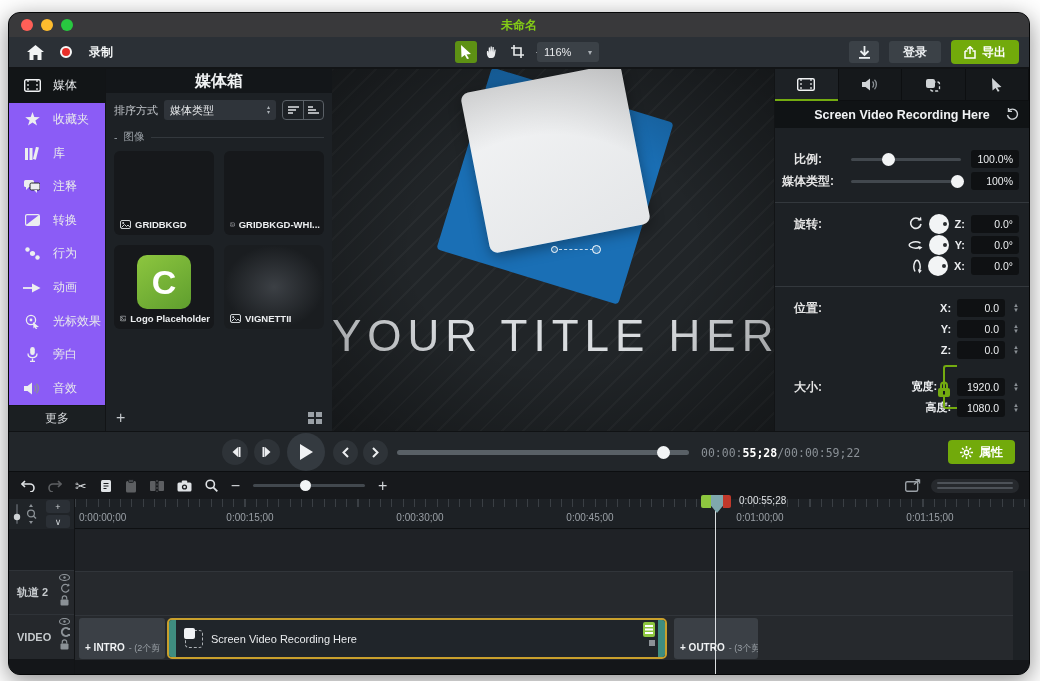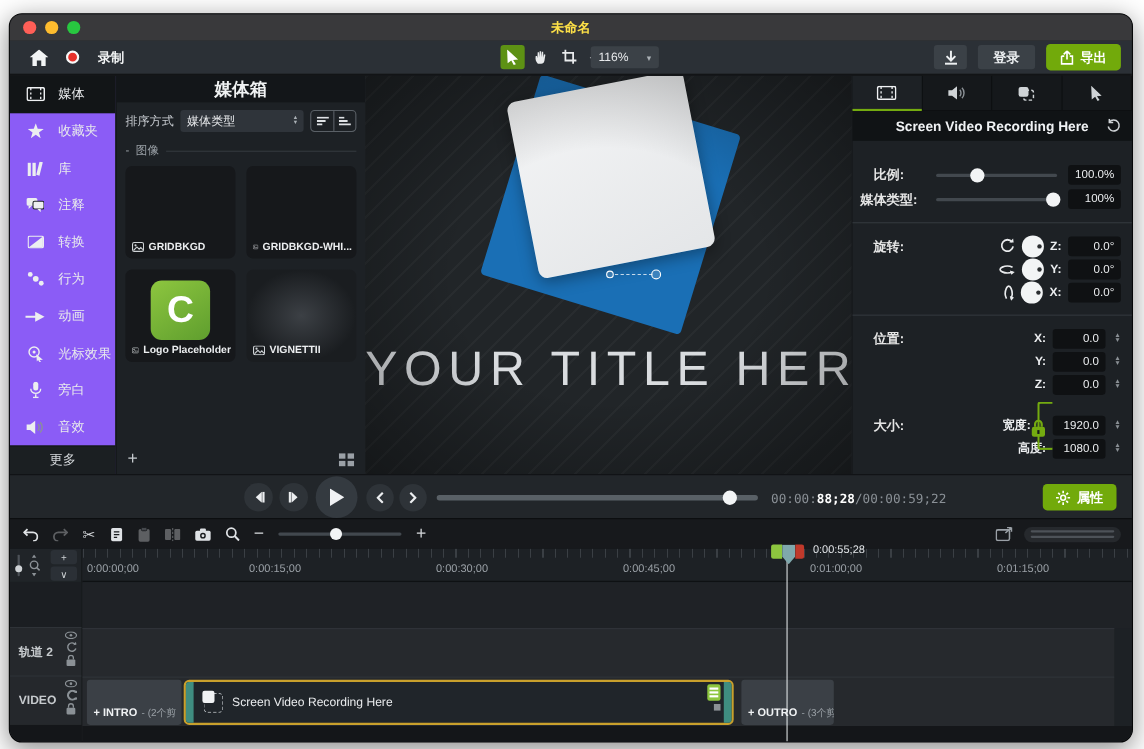--- a/index.html
+++ b/index.html
@@ -5,21 +5,21 @@
   * { margin:0; padding:0; box-sizing:border-box; }
   html,body { width:1040px; height:681px; background:#fff; font-family:"Liberation Sans",sans-serif; overflow:hidden; }
   .window { position:absolute; left:8px; top:12px; width:1022px; height:663px; background:#1d2023;
             border-radius:12px; overflow:hidden; border:1px solid #060708; box-shadow:0 6px 24px rgba(0,0,0,.45);
             display:flex; flex-direction:column; }
   
   .titlebar { flex:0 0 24px; background:#39393b; position:relative; display:flex; align-items:center; }
   .lights { display:flex; gap:8px; margin-left:12px; }
   .light { width:12px; height:12px; border-radius:50%; }
   .light.red{background:#ff5f57}.light.yellow{background:#febc2e}.light.green{background:#28c840}
-  .win-title { position:absolute; left:0; right:0; text-align:center; color:#fde047; font-size:12px; font-weight:bold; }
+  .win-title { position:absolute; left:0; right:0; text-align:center; color:#84cc16; font-size:12px; font-weight:bold; }
   
   .toolbar { flex:0 0 32px; background:#2b3036; border-bottom:2px solid #121416; position:relative; display:flex; align-items:center; }
   .tb-left { display:flex; align-items:center; gap:16px; margin-left:18px; }
   .record-btn { display:flex; align-items:center; gap:17px; color:#f2f4f5; font-size:12px; font-weight:bold; cursor:default;}
   .rec-dot { width:12px; height:12px; border-radius:50%; background:#e8302a; border:2px solid #f7f8f8; }
   .tools { position:absolute; left:446px; display:flex; align-items:center; gap:4px; }
   .tool { width:22px; height:22px; display:flex; align-items:center; justify-content:center; border-radius:3px; }
   .tool.active { background:#5d9114; }
   .zoom-box { position:absolute; left:528px; width:62px; height:20px; background:#3b4147; border-radius:3px;
               display:flex; align-items:center; justify-content:space-between; padding:0 7px; color:#e8eaec; font-size:11px; }
@@ -603,21 +603,21 @@
         </svg>
     </span>
     <span class="pb-btn" style="left:354px; top:8px; width:25px; height:25px;">
       <svg width="7" height="11" viewBox="0 0 7 11">
           <path d="M1 1 L5.5 5.5 L1 10" stroke="#eceef0" stroke-width="2" fill="none"></path>
         </svg>
     </span>
     <span class="scrubber">
       <span class="scrub-knob"></span>
     </span>
-    <span class="timecode"><span>00:00:</span><b>88;28</b><span>/</span><span>00:00:59;22</span></span>
+    <span class="timecode"><span>00:00:</span><b>55;28</b><span>/</span><span>00:00:59;22</span></span>
     <span class="props-btn">
       <svg width="13" height="13" viewBox="0 0 13 13">
           <circle cx="6.5" cy="6.5" r="2.2" stroke="#fff" stroke-width="1.4" fill="none"></circle>
           <path d="M6.5 0 V2.5 M6.5 10.5 V13 M0 6.5 H2.5 M10.5 6.5 H13 M2 2 L3.7 3.7 M9.3 9.3 L11 11 M11 2 L9.3 3.7 M3.7 9.3 L2 11" stroke="#fff" stroke-width="1.5"></path>
         </svg>
       <span>属性</span>
     </span>
   </div>
 
   <div class="tl-toolbar">

